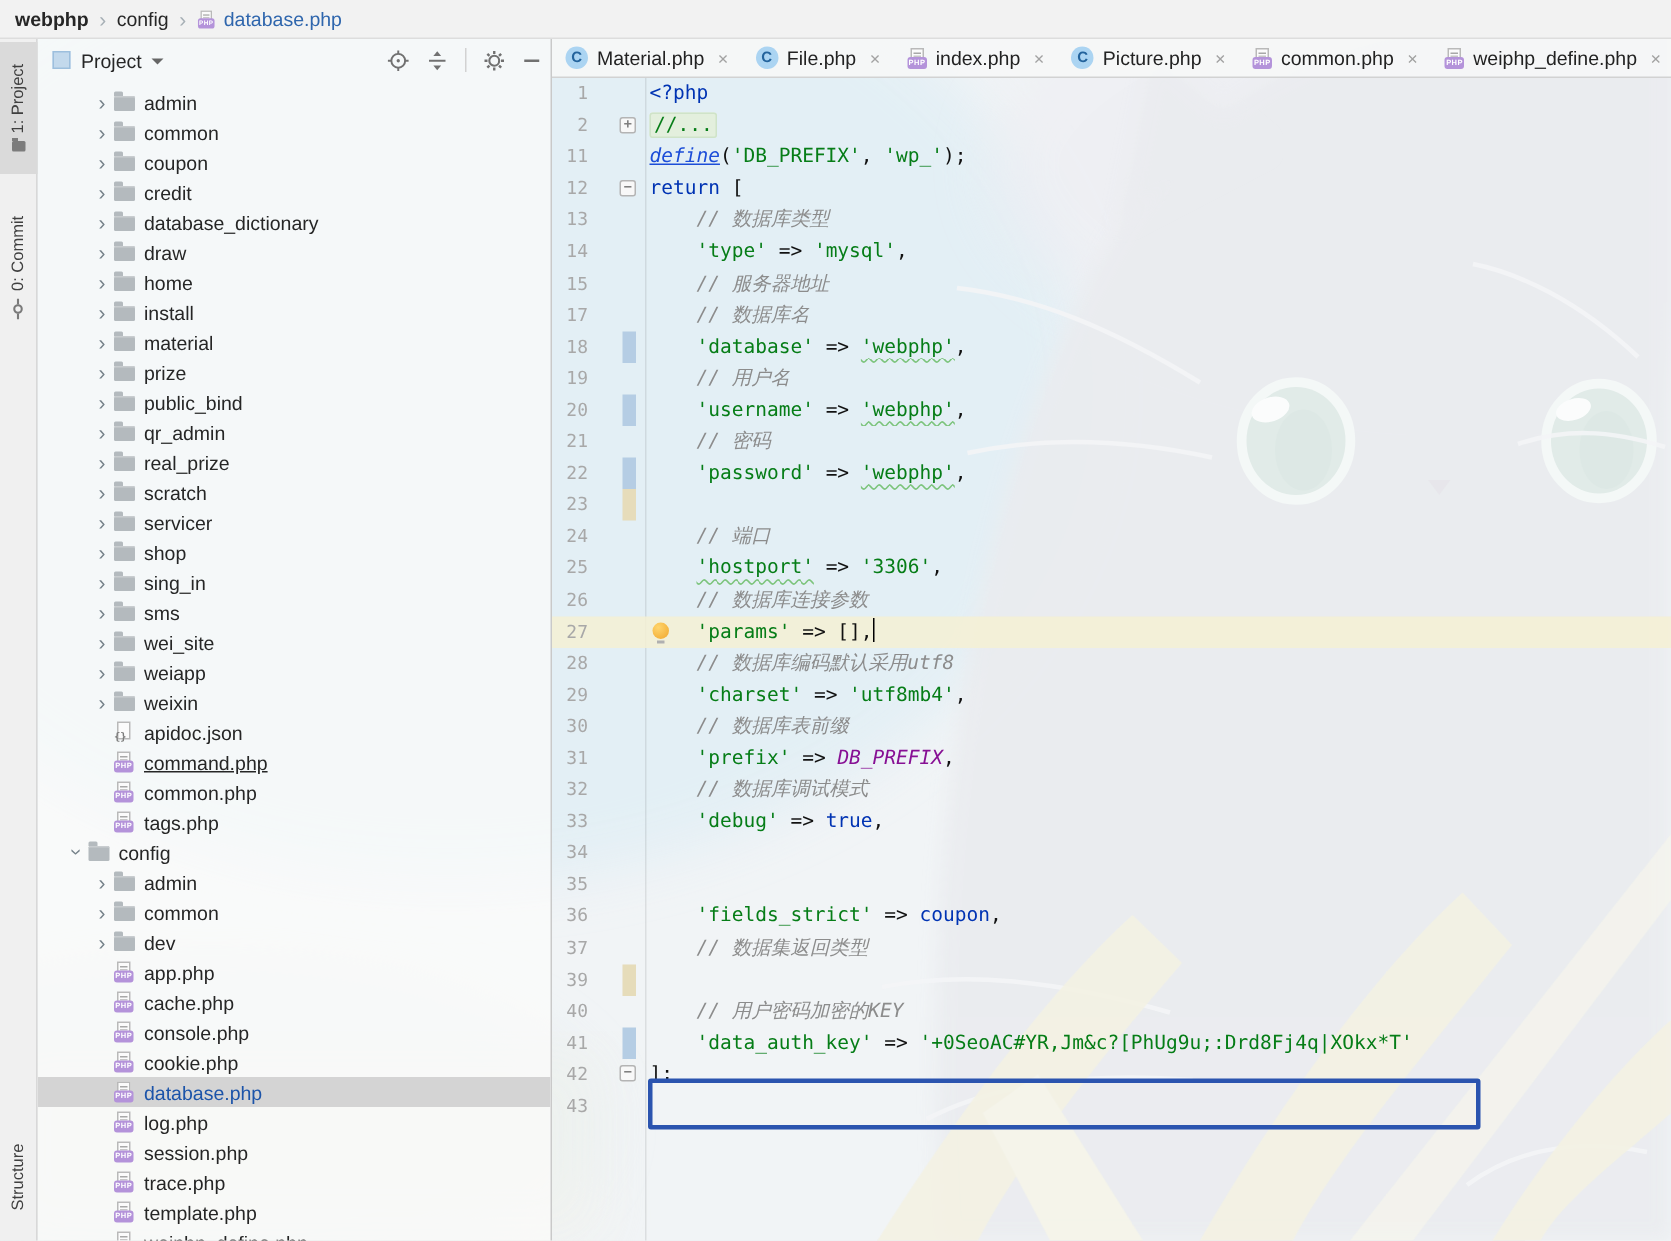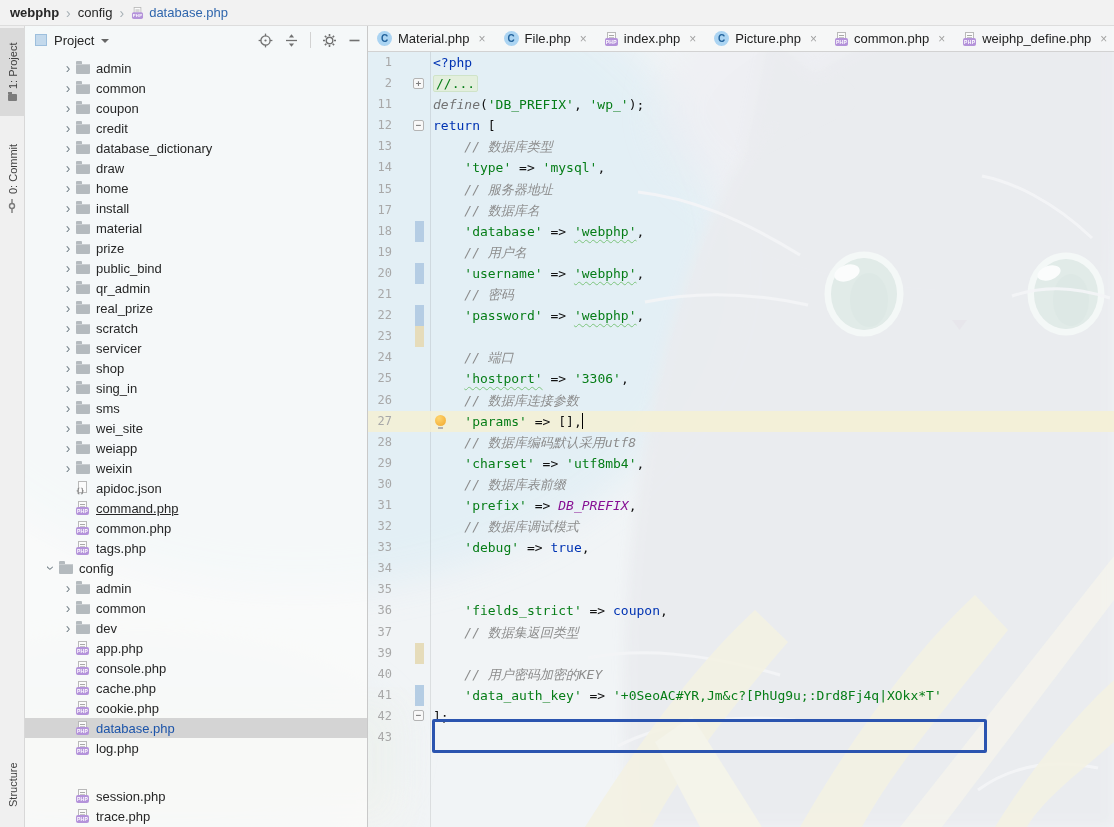--- a/index.html
+++ b/index.html
@@ -85,21 +85,21 @@
   .m-beige{background:#e6dcba;}
   .foldbox{position:absolute;left:21px;top:50%;margin-top:-6px;width:11px;height:11px;border:1px solid #b4b4b4;
     background:#f8f8f8;color:#7f7f7f;font:bold 9px/9px "DejaVu Sans Mono",monospace;text-align:center;
     box-sizing:border-box;border-radius:2px;}
   .codeln{white-space:pre;padding-left:3px;}
   .kw{color:#0033b3;}
   .str{color:#067d17;}
   .strw{color:#067d17;text-decoration:underline wavy #7cc47c 1px;text-underline-offset:3px;}
   .cmt{color:#8c8c8c;font-style:italic;}
   .pl{color:#111;}
-  .fn{color:#737373;font-style:italic;}
+  .fn{color:#1d4ed8;font-style:italic;text-decoration:underline;}
   .cst{color:#871094;font-style:italic;text-align:center;}
   .folded{color:#067d17;background:#e3efdd;border:1px solid #cfe3c8;border-radius:2px;padding:0 2px;}
   .caret-bar{display:inline-block;width:1px;height:16px;background:#000;vertical-align:-3px;}
   .bulb{position:absolute;left:67px;top:4px;width:11px;height:11px;border-radius:50%;
     background:radial-gradient(circle at 35% 30%,#ffd56e,#f0a62c);}
   .bulb:after{content:"";position:absolute;bottom:-3px;left:3px;width:5px;height:2px;background:#b0b0b0;}
   .hl-box{position:absolute;left:64px;top:667px;width:549px;height:28px;border:3px solid #2b54af;border-radius:2px;z-index:6;}
   svg.uico{display:block;}
 </style>
 </head>
@@ -459,40 +459,40 @@
         <span class="tlabel">app.php</span>
       </div>
       <div class="trow" style="padding-left: 35px;">
         <span class="chev"></span>
         <span class="tico">
           <span class="ico-php">
             <span class="pg"></span>
             <span class="bdg">PHP</span>
           </span>
         </span>
+        <span class="tlabel">cache.php</span>
+      </div>
+      <div class="trow" style="padding-left: 35px;">
+        <span class="chev"></span>
+        <span class="tico">
+          <span class="ico-php">
+            <span class="pg"></span>
+            <span class="bdg">PHP</span>
+          </span>
+        </span>
         <span class="tlabel">console.php</span>
       </div>
       <div class="trow" style="padding-left: 35px;">
         <span class="chev"></span>
         <span class="tico">
           <span class="ico-php">
             <span class="pg"></span>
             <span class="bdg">PHP</span>
           </span>
         </span>
-        <span class="tlabel">cache.php</span>
-      </div>
-      <div class="trow" style="padding-left: 35px;">
-        <span class="chev"></span>
-        <span class="tico">
-          <span class="ico-php">
-            <span class="pg"></span>
-            <span class="bdg">PHP</span>
-          </span>
-        </span>
         <span class="tlabel">cookie.php</span>
       </div>
       <div class="trow sel" style="padding-left: 35px;">
         <span class="chev"></span>
         <span class="tico">
           <span class="ico-php">
             <span class="pg"></span>
             <span class="bdg">PHP</span>
           </span>
         </span>
@@ -501,21 +501,21 @@
       <div class="trow" style="padding-left: 35px;">
         <span class="chev"></span>
         <span class="tico">
           <span class="ico-php">
             <span class="pg"></span>
             <span class="bdg">PHP</span>
           </span>
         </span>
         <span class="tlabel">log.php</span>
       </div>
-      <div class="trow" style="padding-left: 35px; margin-top: 28px;">
+      <div class="trow" style="padding-left: 35px;">
         <span class="chev"></span>
         <span class="tico">
           <span class="ico-php">
             <span class="pg"></span>
             <span class="bdg">PHP</span>
           </span>
         </span>
         <span class="tlabel">session.php</span>
       </div>
       <div class="trow" style="padding-left: 35px;">

